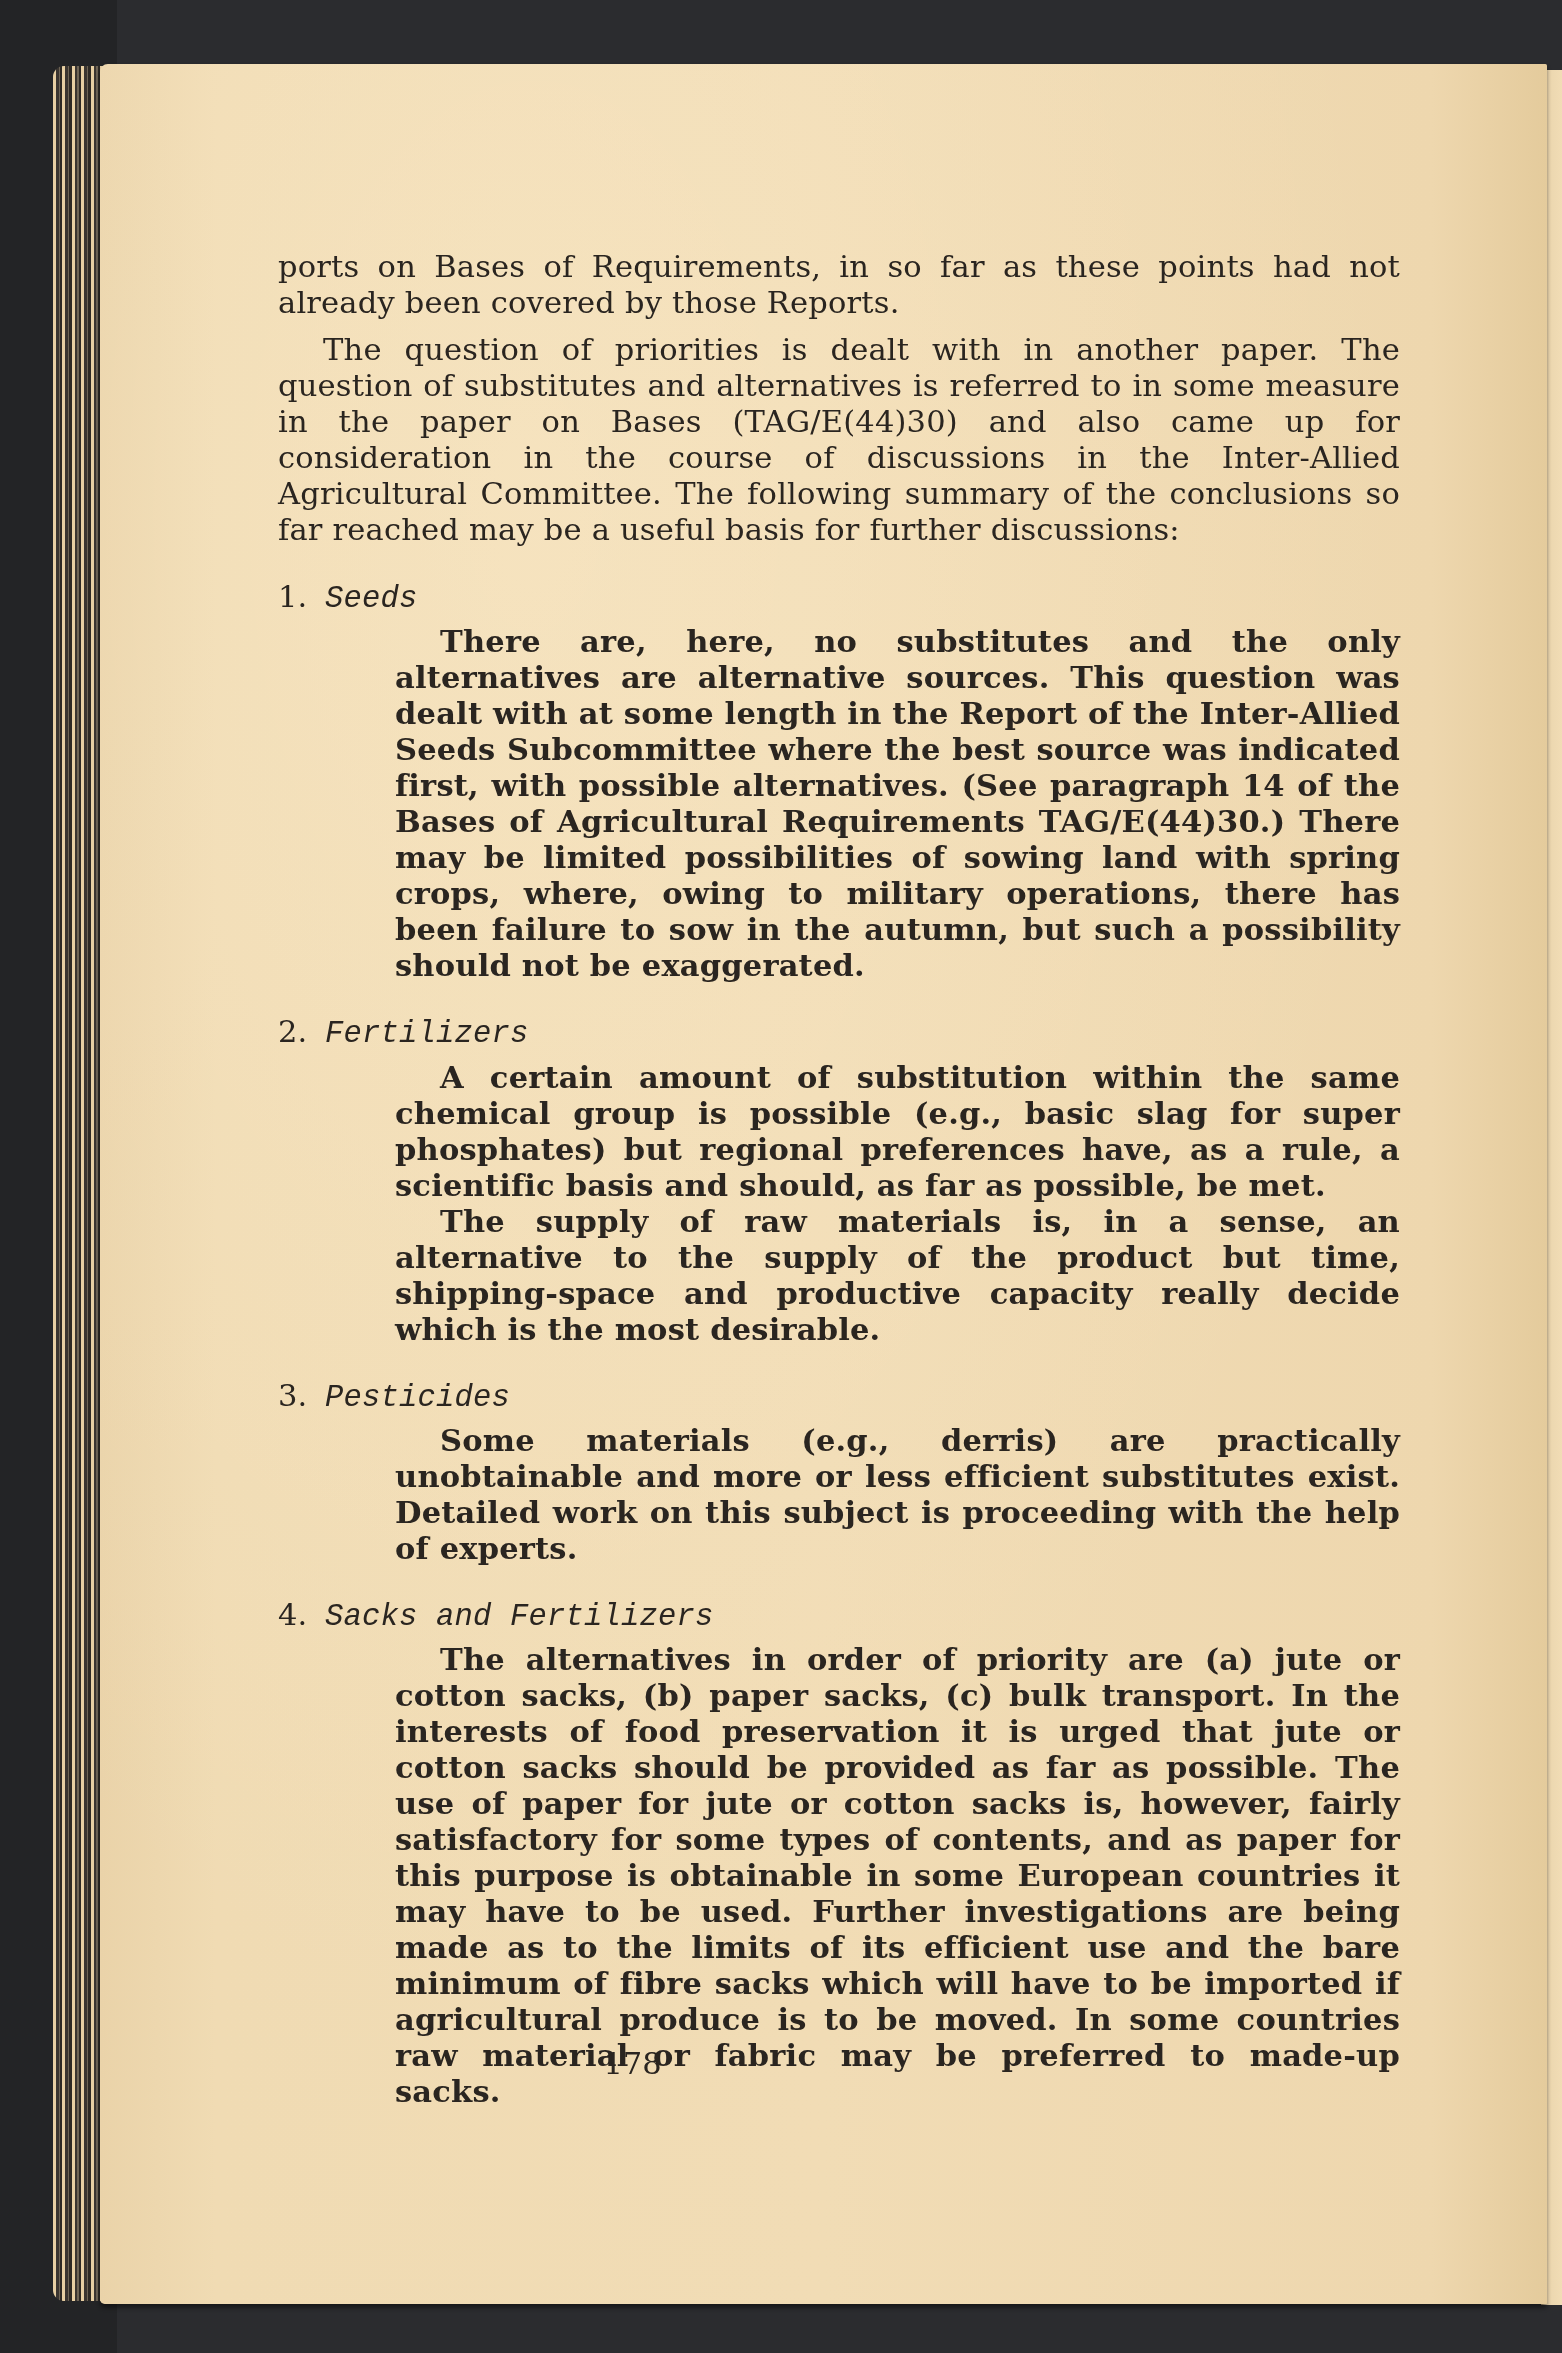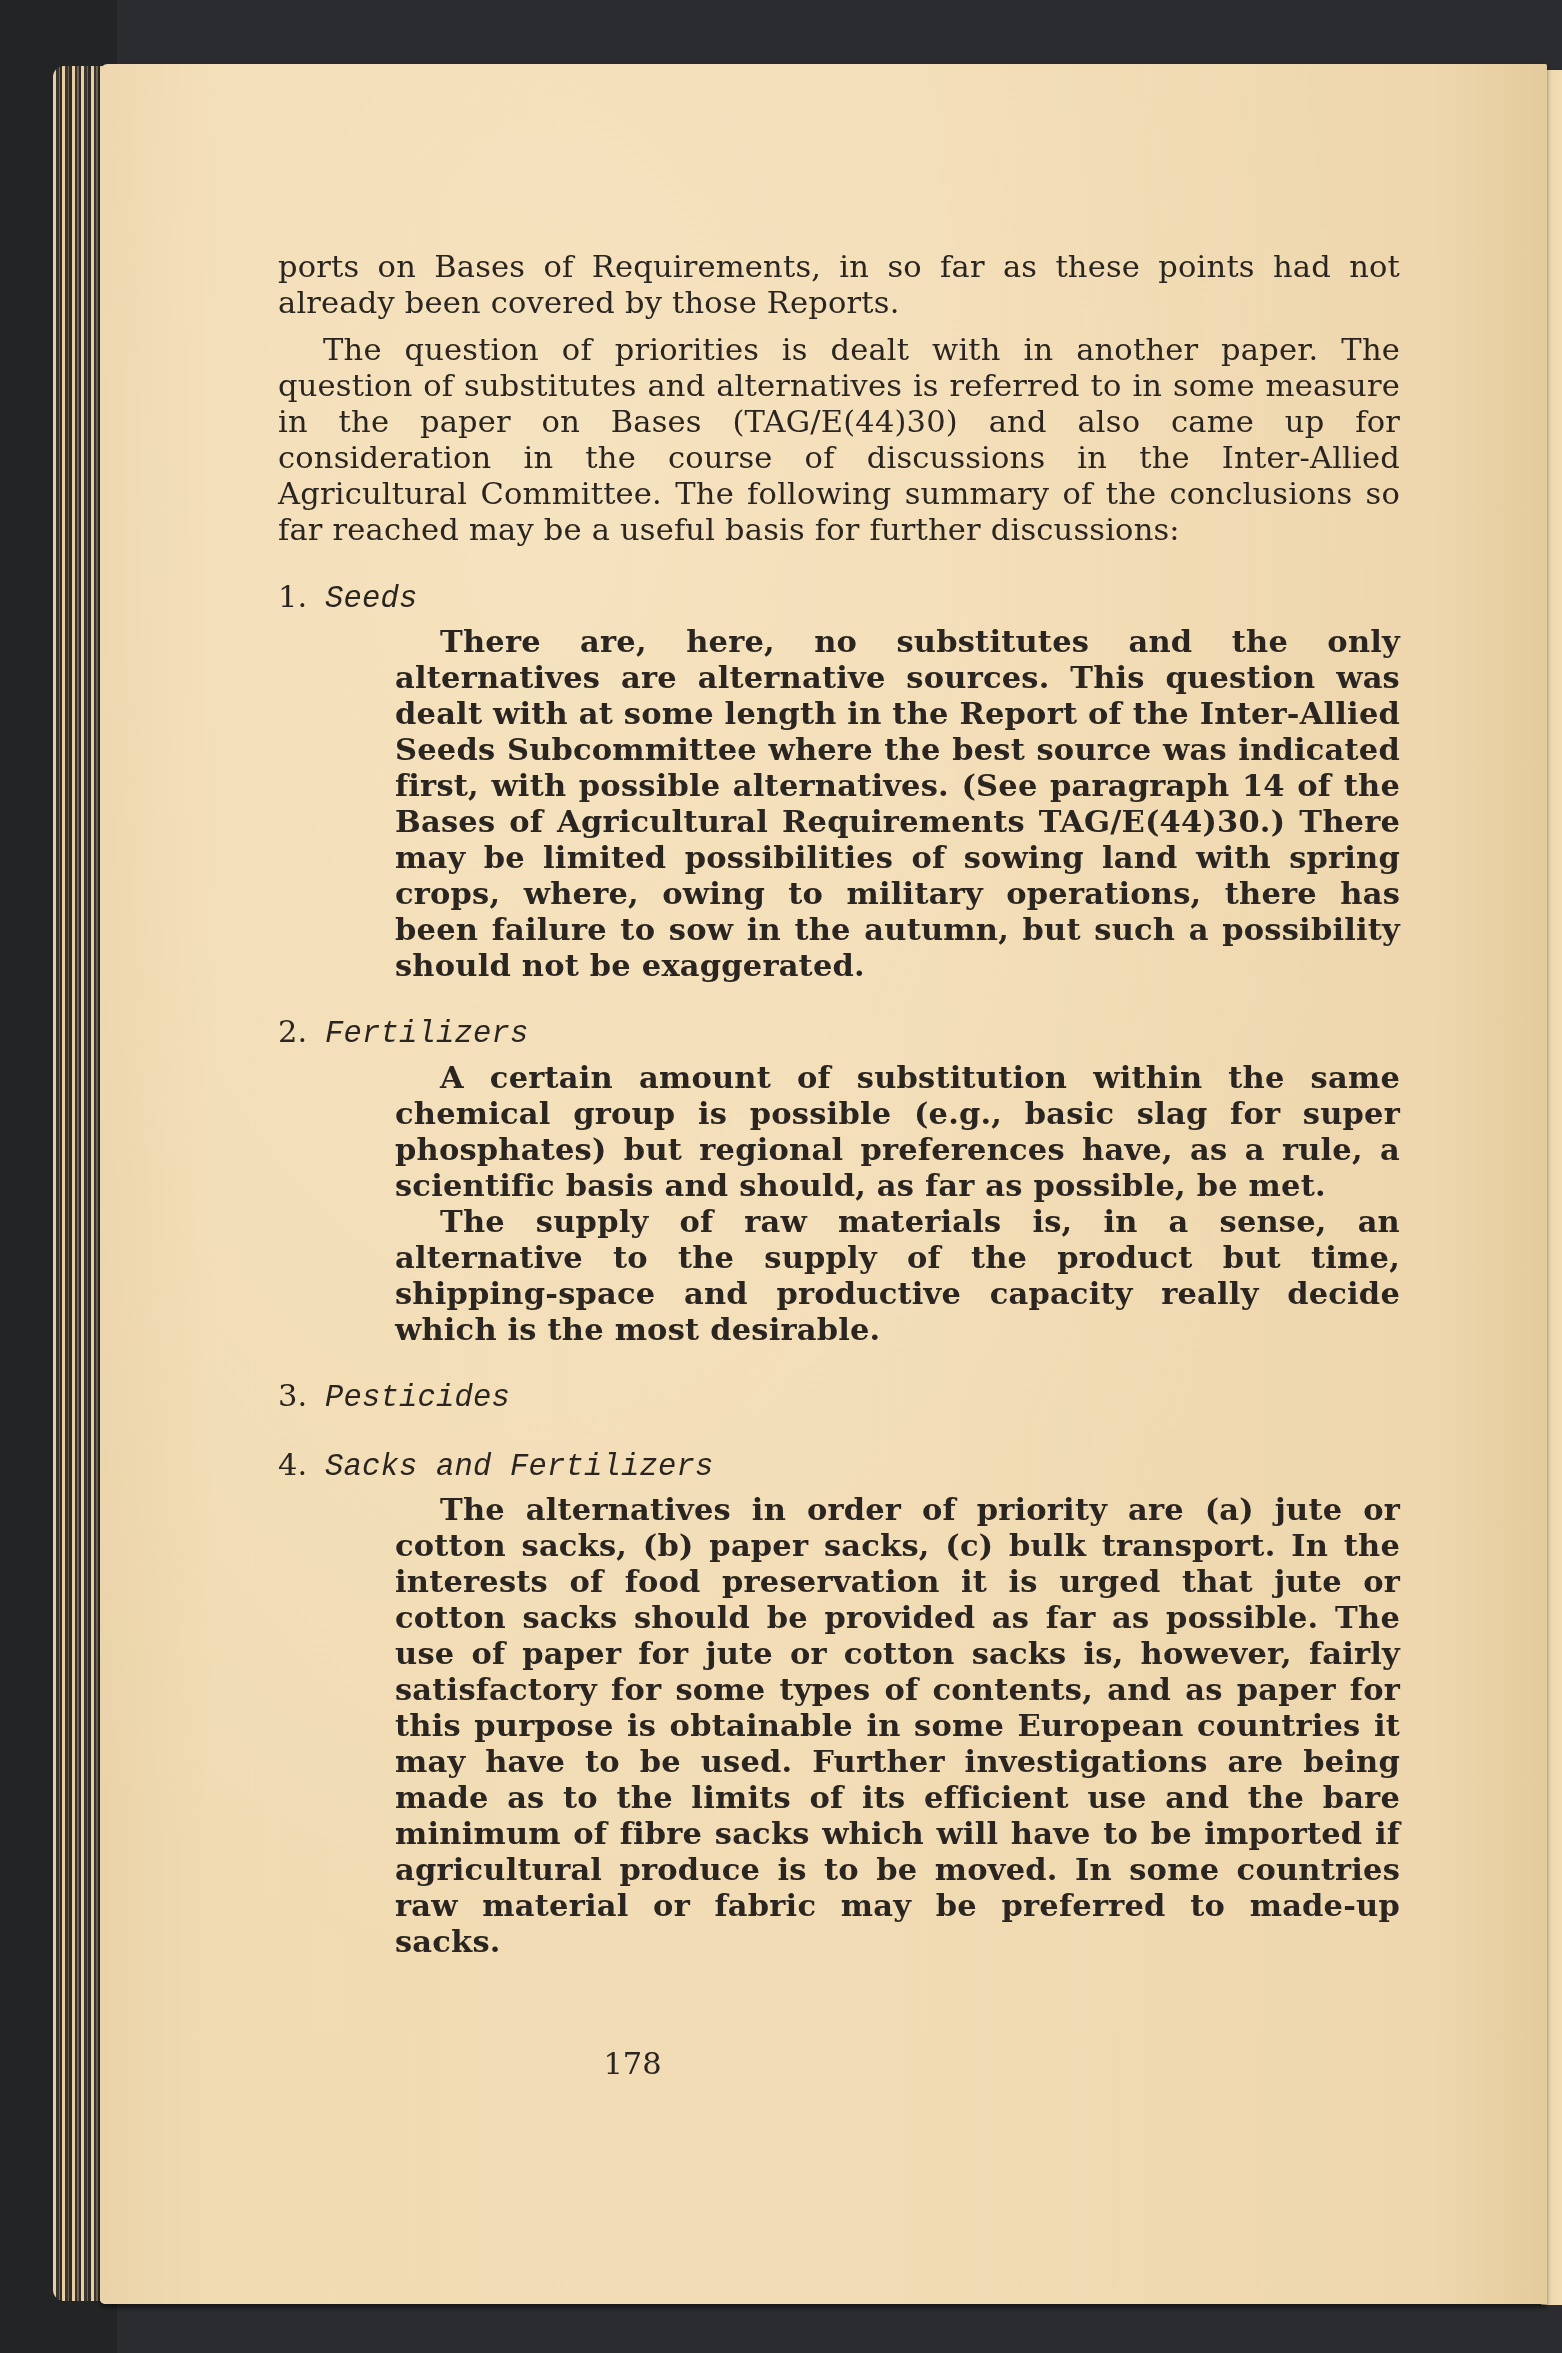--- a/index.html
+++ b/index.html
@@ -126,20 +126,23 @@
       <p class="para">A certain amount of substitution within the same chemical group is possible (e.g., basic slag for super phosphates) but regional preferences have, as a rule, a scientific basis and should, as far as possible, be met.</p>
       <p class="para">The supply of raw materials is, in a sense, an alternative to the supply of the product but time, shipping-space and productive capacity really decide which is the most desirable.</p>
     </div>
   </div>
 
   <div class="section">
     <div class="section-head">
       <span class="section-num">3.</span>
       <span class="section-title">Pesticides</span>
     </div>
+    <div class="section-body">
+      <p class="para">Some materials (e.g., derris) are practically unobtainable and more or less efficient substitutes exist. Detailed work on this subject is proceeding with the help of experts.</p>
+    </div>
   </div>
 
   <div class="section">
     <div class="section-head">
       <span class="section-num">4.</span>
       <span class="section-title">Sacks and Fertilizers</span>
     </div>
     <div class="section-body">
       <p class="para">The alternatives in order of priority are (a) jute or cotton sacks, (b) paper sacks, (c) bulk transport. In the interests of food preservation it is urged that jute or cotton sacks should be provided as far as possible. The use of paper for jute or cotton sacks is, however, fairly satisfactory for some types of contents, and as paper for this purpose is obtainable in some European countries it may have to be used. Further investigations are being made as to the limits of its efficient use and the bare minimum of fibre sacks which will have to be imported if agricultural produce is to be moved. In some countries raw material or fabric may be preferred to made-up sacks.</p>
     </div>

